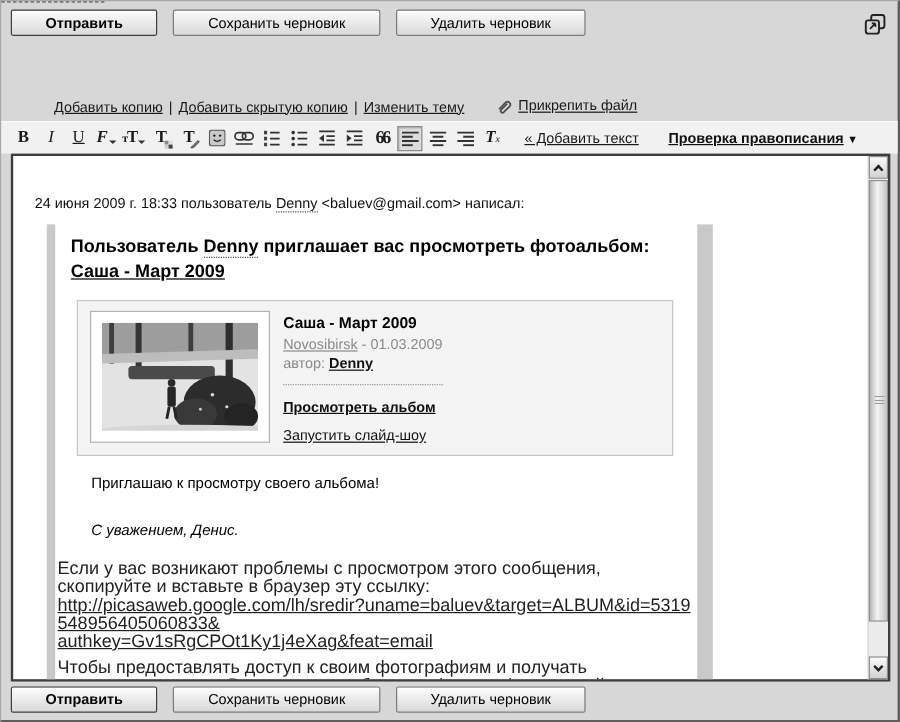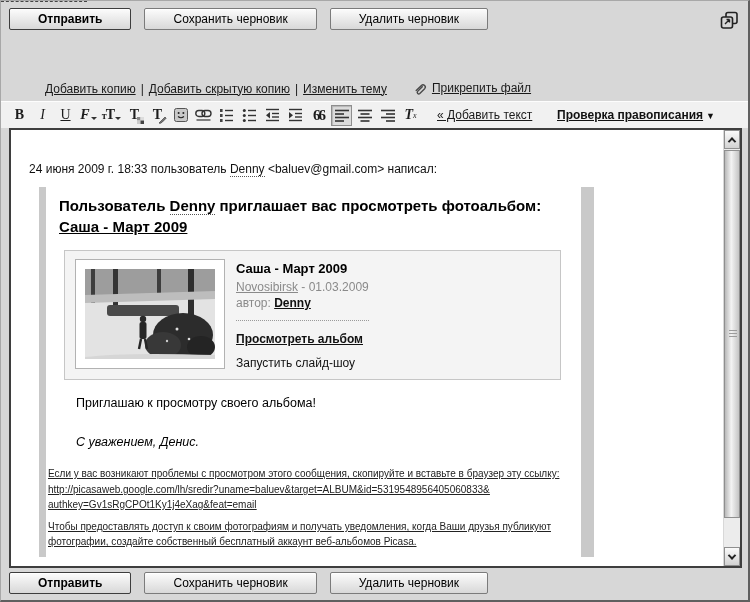--- a/index.html
+++ b/index.html
@@ -87,27 +87,27 @@
   }
   .photo-frame { width:150px; height:110px; background:#fff; border:1px solid #b2b2b2; padding:9px; cursor:pointer; }
   .album-info { margin-left:11px; padding-top:2px; font-size:12px; line-height:16px; }
   .album-title { font-size:13px; font-weight:bold; margin-bottom:2px; }
   .album-meta { color:#8a8a8a; }
   .album-meta a { color:#8a8a8a; text-decoration:underline; cursor:pointer; }
   .author-line { color:#8a8a8a; }
   .author-name { color:#111; font-weight:bold; text-decoration:underline; cursor:pointer; }
   .dotted-sep { border:none; border-top:1px dotted #9a9a9a; width:133px; margin:9px 0 10px; }
   .view-album { display:inline-block; font-weight:bold; color:#111; text-decoration:underline; cursor:pointer; }
-  .slideshow { display:inline-block; margin-top:8px; color:#111; cursor:pointer; }
+  .slideshow { display:inline-block; margin-top:8px; color:#111; text-decoration:underline; cursor:pointer; }
 
   .msg { margin:15px 0 0 30px; font-size:12.5px; line-height:16px; }
   .msg-from { font-weight:bold; }
   .msg-sig { margin-top:23px;font-style:italic; }
 
-  .q-footer { margin:16px 0 0 2px; width:534px; font-size:10px; line-height:15px; color:#222;text-decoration:underline; }
+  .q-footer { margin:16px 0 0 2px; width:534px; font-size:15px; line-height:15px; color:#222; }
   .q-footer p { margin-bottom:7px; }
   .q-footer .url { color:#222; text-decoration:underline; word-break:break-all; cursor:pointer; }
   .account-link { color:#222; text-decoration:underline; cursor:pointer; }
 
   
   .scrollbar { position:absolute; top:0; right:0; bottom:0; width:17px; background:#ececec; border-left:1px solid #d8d8d8; }
   .sb-btn { position:absolute; left:0; width:16px; height:19px; background:linear-gradient(#fafafa,#d2d2d2); border:1px solid #8f8f8f; display:flex; align-items:center; justify-content:center; cursor:pointer; }
   .sb-up { top:0; } .sb-down { bottom:0; }
   .chev { width:6px; height:6px; border:solid #222; border-width:0 2px 2px 0; }
   .chev.up { transform:rotate(-135deg) translate(-1px,-1px); }

